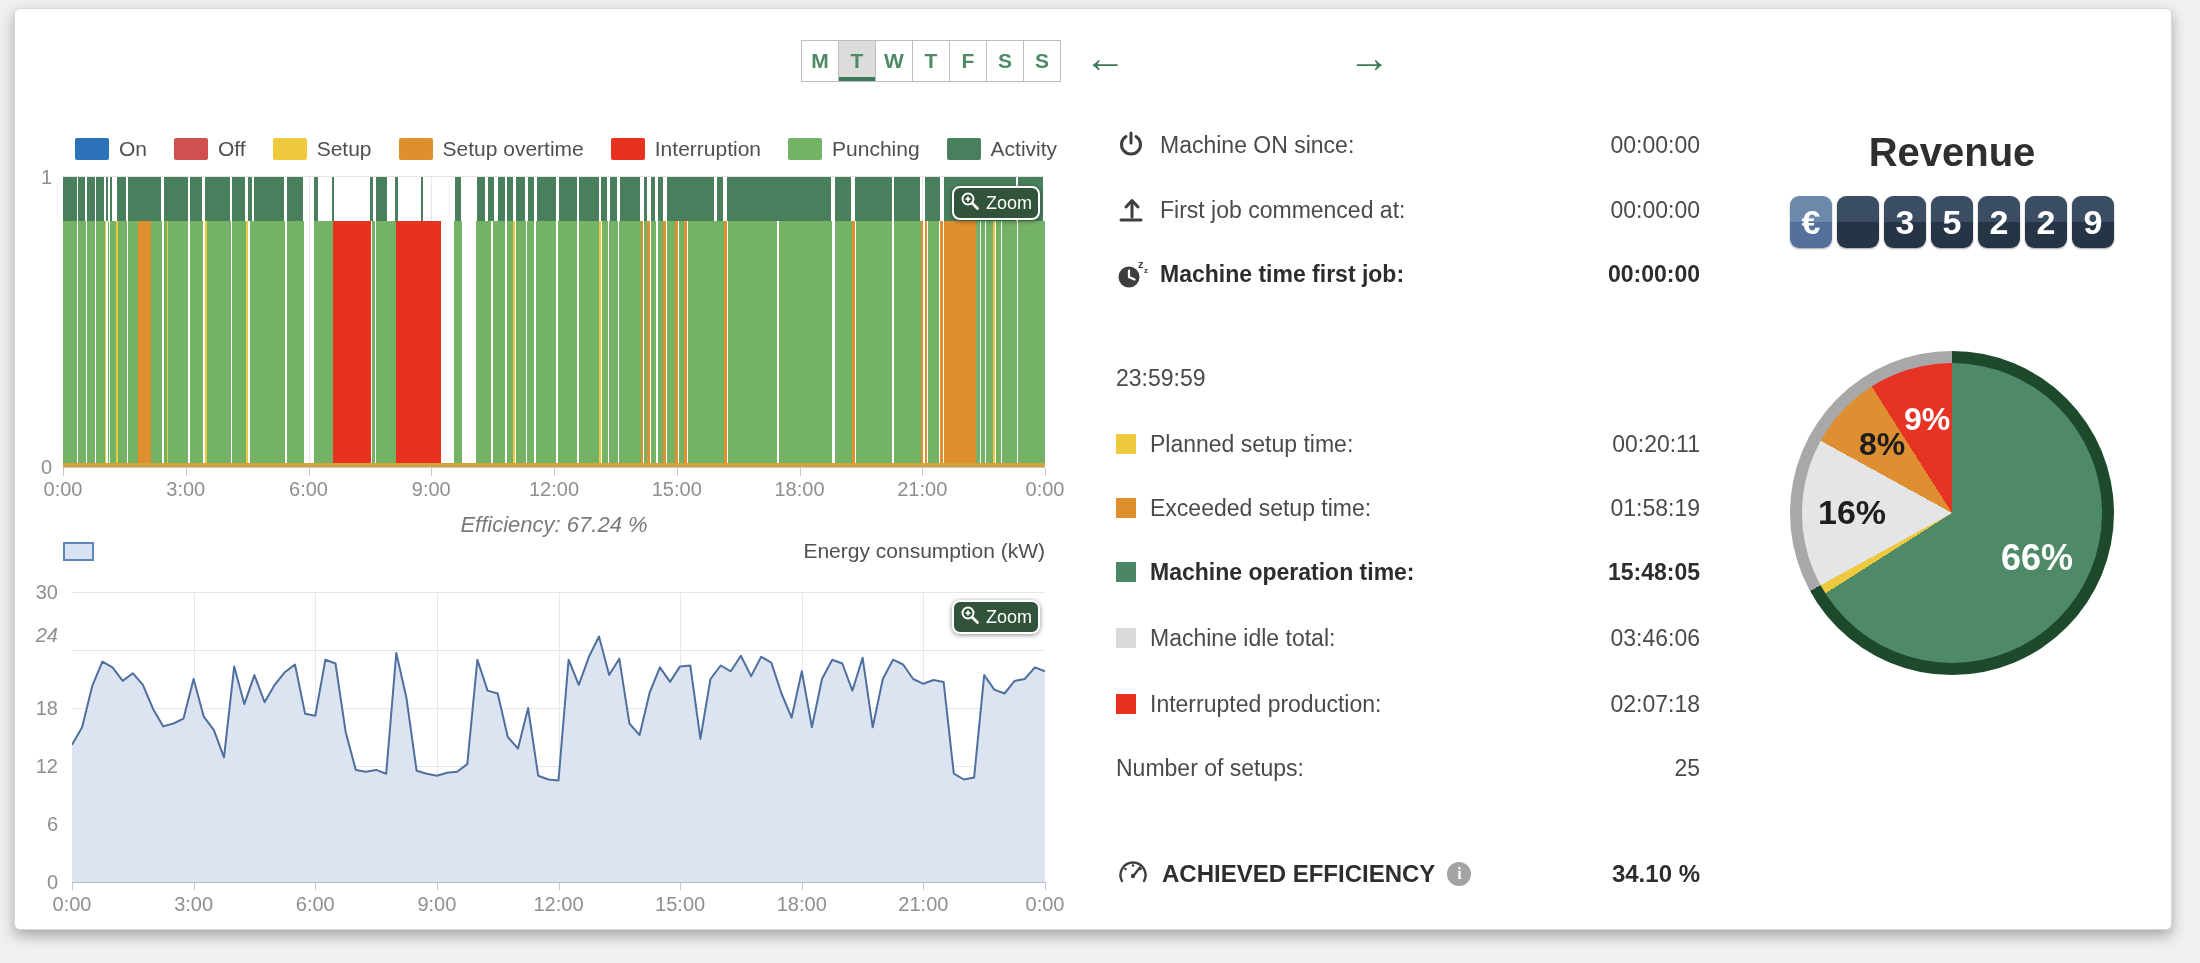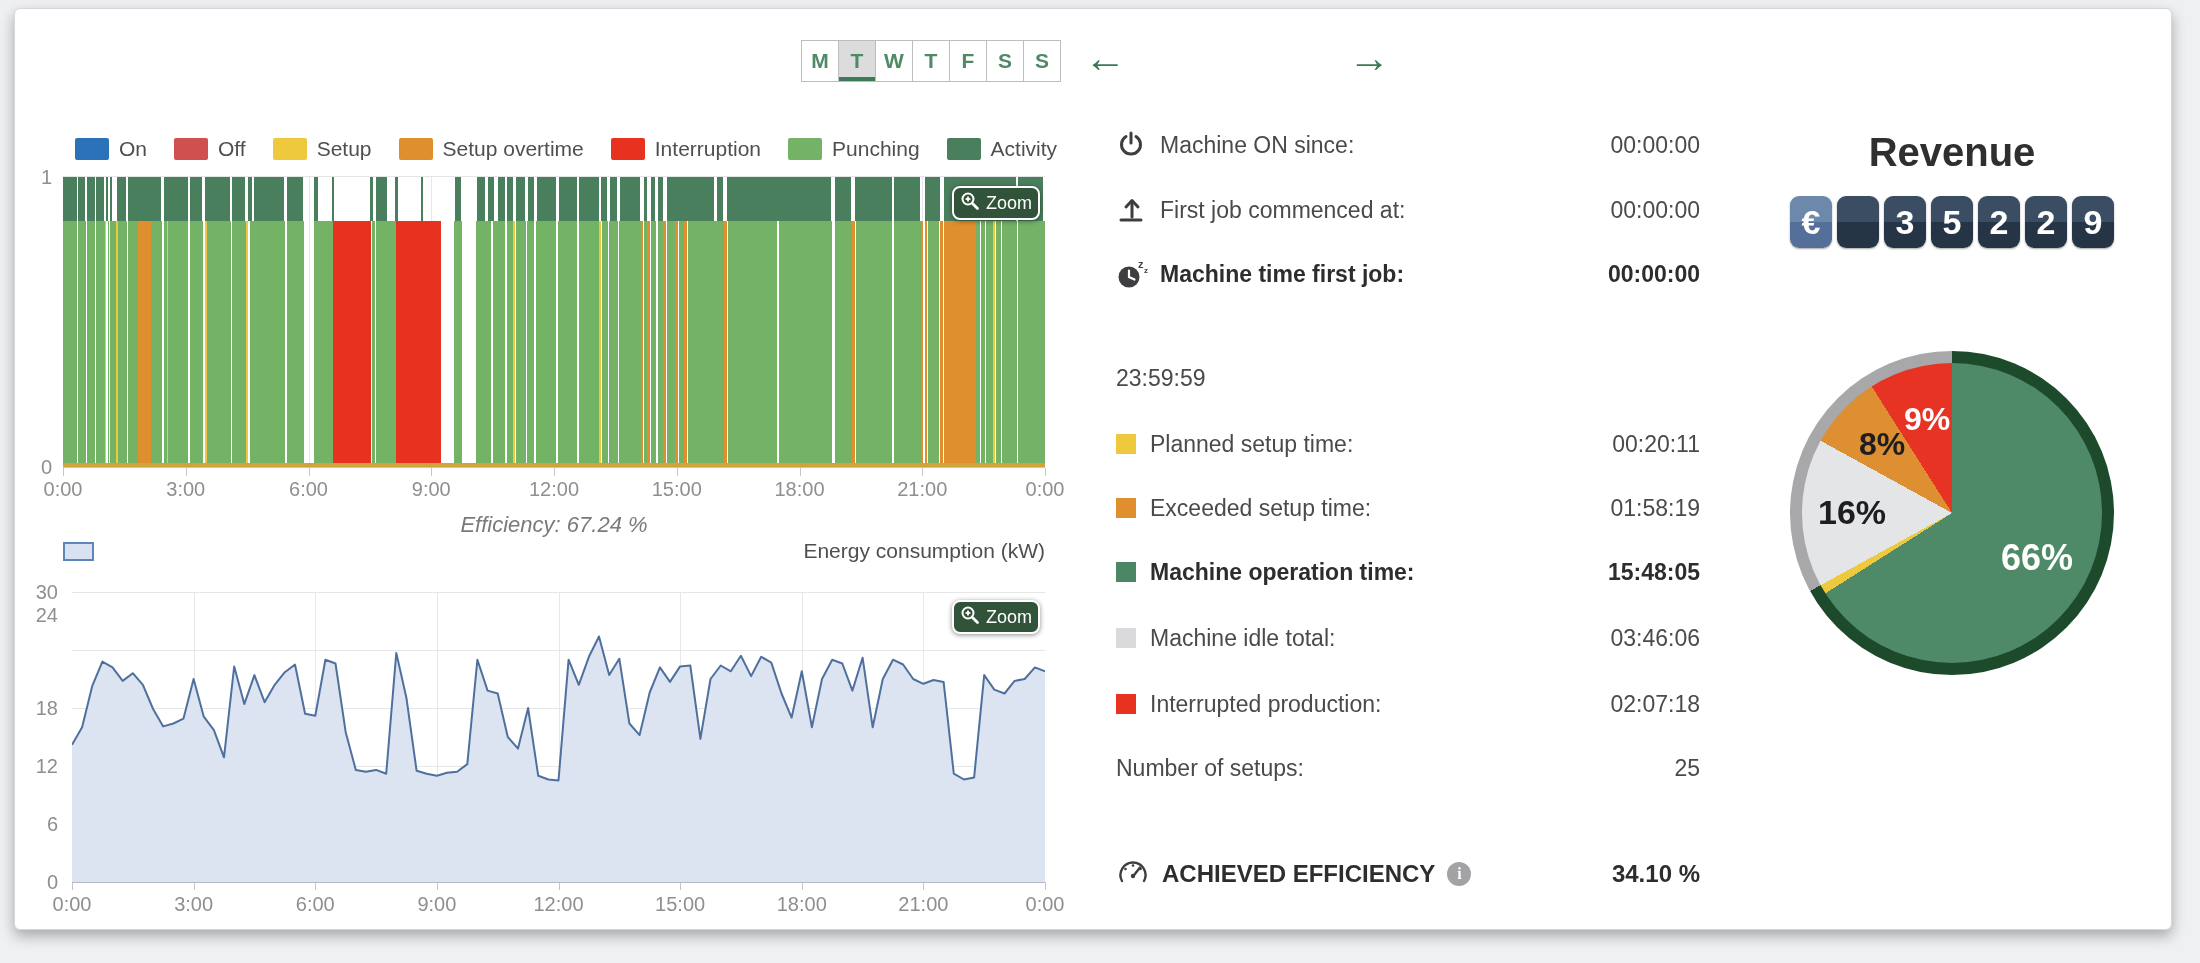--- a/index.html
+++ b/index.html
@@ -324,21 +324,21 @@
           <line x1="8" y1="5.6" x2="8" y2="10.4" stroke="#ffffff" stroke-width="1.8"></line>
           <line x1="5.6" y1="8" x2="10.4" y2="8" stroke="#ffffff" stroke-width="1.8"></line>
         </svg></span>
     <span>Zoom</span>
   </div>
   <div id="en-ylabels">
       <div class="y-label" style="left: 20px; width: 38px; top: 871px;">0</div>
       <div class="y-label" style="left: 20px; width: 38px; top: 813px;">6</div>
       <div class="y-label" style="left: 20px; width: 38px; top: 755px;">12</div>
       <div class="y-label" style="left: 20px; width: 38px; top: 697px;">18</div>
-      <div class="y-label" style="left: 20px; width: 38px; top: 604px;">24</div>
+      <div class="y-label" style="left: 20px; width: 38px; top: 624px; font-style: italic;">24</div>
       <div class="y-label" style="left: 20px; width: 38px; top: 581px;">30</div>
     </div>
   <div id="en-xlabels">
       <div class="axis-tick" style="left: 72px; top: 882px;"></div>
       <div class="x-label" style="left: 72px; top: 893px;">0:00</div>
       <div class="axis-tick" style="left: 193.625px; top: 882px;"></div>
       <div class="x-label" style="left: 193.625px; top: 893px;">3:00</div>
       <div class="axis-tick" style="left: 315.25px; top: 882px;"></div>
       <div class="x-label" style="left: 315.25px; top: 893px;">6:00</div>
       <div class="axis-tick" style="left: 436.875px; top: 882px;"></div>

